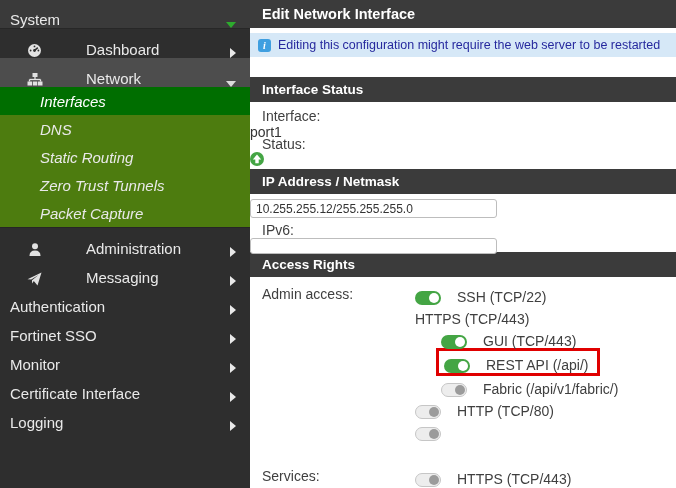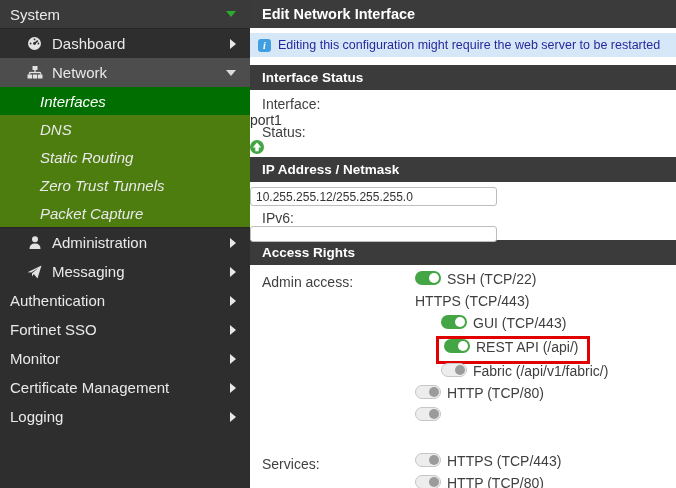--- a/index.html
+++ b/index.html
@@ -2,55 +2,55 @@
 <html><head>
 <meta charset="utf-8">
 <style>
   * { box-sizing: border-box; margin: 0; padding: 0; }
   html,body { width:676px; height:488px; overflow:hidden; }
   body { font-family:"Liberation Sans", sans-serif; background:#fff; }
   .app { display:flex; width:676px; height:488px; }
 
   
   .sidebar { width:250px; min-width:250px; height:488px; background:#2e2e2e; color:#e9e9e9; font-size:15px; }
-  .sb-row { display:flex; align-items:center; height:29px; cursor:pointer; }
+  .sb-row { display:flex; align-items:flex-end; height:29px; cursor:pointer;gap:34px; }
   .sb-group { padding:0 14px 0 10px; background:#3a3a3a; border-bottom:1px solid #272727; }
   .sb-group.plain { background:#2e2e2e; border-bottom:none; }
   .sb-item { padding:0 14px 0 26px; }
   .sb-item .sb-icon { width:17px; margin-right:9px; display:flex; justify-content:center; }
   .sb-label { flex:1; white-space:nowrap; }
   .sb-sub { background:#4d7c0f; border-bottom:1px solid #262626;font-style:italic; }
   .sb-subitem { display:flex; align-items:center; height:28px; padding-left:40px; cursor:pointer; }
   .sb-subitem.active { background:#006e00; color:#fff; }
   .net-row { background:#4d4d4d; }
   .caret-down { width:0; height:0; border-left:5px solid transparent; border-right:5px solid transparent; border-top:6px solid #2dab2d; }
   .caret-down.gray { border-top-color:#dcdcdc; }
   .caret-right { width:0; height:0; border-top:5px solid transparent; border-bottom:5px solid transparent; border-left:6px solid #e9e9e9; }
 
   
   .main { flex:1; background:#fff; position:relative; }
   .titlebar { height:28px; line-height:28px; background:#3b3b3b; color:#fff; font-weight:bold; font-size:14.5px; padding-left:12px; }
   .alert { margin-top:5px; height:24px; background:#d6e8f7; display:flex; align-items:center; padding-left:8px; color:#26299e; font-size:12.5px; }
   .info-icon { width:13px; height:13px; min-width:13px; background:#3f9fe0; border-radius:3px; color:#fff; font-size:10px; font-weight:bold; display:flex; align-items:center; justify-content:center; margin-right:7px; font-family:"Liberation Serif", serif; font-style:italic; }
   .secbar { height:25px; background:#3b3b3b; color:#fff; font-weight:bold; font-size:13.5px; display:flex; align-items:center; padding-left:12px; }
-  .secbar.s1 { margin-top:8px; }
+  .secbar.s1 { margin-top:20px; }
   .secbar.s2 { margin-top:5px; }
   .secbar.s3 { margin-top:7px; }
 
   .form1 { padding-top:6px; }
   .frow { display:flex; align-items:flex-start; height:28px; font-size:14px; color:#3f3f3f;flex-direction:column; }
   .frow label { width:165px; min-width:165px; padding-left:12px; }
   .form2 { padding-top:5px; }
   .frow.ip { height:23px; }
   .frow input { width:247px; height:19px; border:1px solid #bdbdbd; border-radius:3px; font-size:12px; color:#333; padding:0 5px; font-family:"Liberation Sans", sans-serif; outline:none; }
   .val { color:#333; }
 
   .access { padding-top:6px; display:flex; font-size:14px; color:#3f3f3f; }
   .access .col-label { width:165px; min-width:165px; padding-left:12px; padding-top:3px; }
-  .trow { display:flex; align-items:flex-start; height:22px; gap:6px; white-space:nowrap; }
+  .trow { display:flex; align-items:flex-end; height:22px; gap:16px; white-space:nowrap; }
   .trow.ind { padding-left:26px; }
   .services { margin-top:18px; }
 
   .toggle { display:inline-block; width:26px; height:14px; border-radius:8px; position:relative; cursor:pointer; }
   .toggle.on { background:#44a544; }
   .toggle.on .knob { position:absolute; right:2px; top:2px; width:10px; height:10px; border-radius:50%; background:#fff; }
   .toggle.off { background:#ededed; border:1px solid #c6c6c6; }
   .toggle.off .knob { position:absolute; right:1px; top:1px; width:10px; height:10px; border-radius:50%; background:#9b9b9b; }
   .no-toggle { padding-left:0; }
 
@@ -146,21 +146,21 @@
     </div>
     <div class="sb-row sb-group plain">
       <span class="sb-label">Fortinet SSO</span>
       <span class="caret-right"></span>
     </div>
     <div class="sb-row sb-group plain">
       <span class="sb-label">Monitor</span>
       <span class="caret-right"></span>
     </div>
     <div class="sb-row sb-group plain">
-      <span class="sb-label">Certificate Management</span>
+      <span class="sb-label">Certificate Interface</span>
       <span class="caret-right"></span>
     </div>
     <div class="sb-row sb-group plain">
       <span class="sb-label">Logging</span>
       <span class="caret-right"></span>
     </div>
   </aside>
 
   <main class="main">
 

